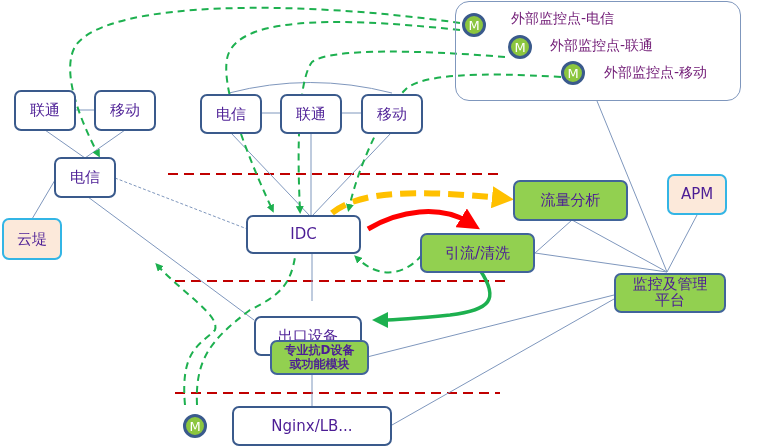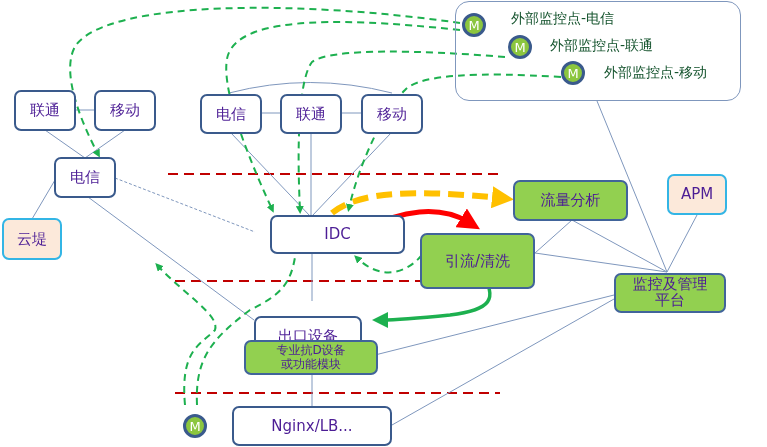--- a/index.html
+++ b/index.html
@@ -9,21 +9,21 @@
   .node { position:absolute; box-sizing:border-box; border:2px solid #3a5a8c; border-radius:7px;
           background:#ffffff; display:flex; align-items:center; justify-content:center;
           color:#4c1d95; font-size:15px; text-align:center; line-height:1.1; }
   .node.green { background:#92d050; border-color:#41649a; }
   .node.peach { background:#fce9da; border-color:#33b5e5; }
   .node.small { font-size:12px; line-height:1.15; }
   .panel { position:absolute; box-sizing:border-box; border:1.5px solid #7f97bd; border-radius:14px; background:transparent; }
   .mon { position:absolute; width:24px; height:24px; box-sizing:border-box; border-radius:50%;
          background:#8cc63f; border:3px solid #3a5a8c; color:#fff; font-size:13px;
          display:flex; align-items:center; justify-content:center; }
-  .mon-label { position:absolute; font-size:14px; color:#14532d; white-space:nowrap; }
+  .mon-label { position:absolute; font-size:14px; color:#701a75; white-space:nowrap; }
 </style>
 </head>
 <body>
 
 <svg id="diagram" viewBox="0 0 767 447" xmlns="http://www.w3.org/2000/svg">
   <defs>
     <marker id="arrGreen" markerWidth="8" markerHeight="8" refX="4" refY="4" orient="auto" markerUnits="userSpaceOnUse">
       <path d="M0,0 L8,4 L0,8 z" fill="#1db04f"></path>
     </marker>
     <marker id="arrRed" markerWidth="22" markerHeight="22" refX="8" refY="11" orient="auto" markerUnits="userSpaceOnUse">
@@ -96,27 +96,27 @@
 
 <div class="node" style="left:14px;top:90px;width:62px;height:41px;">联通</div>
 <div class="node" style="left:94px;top:90px;width:62px;height:41px;">移动</div>
 <div class="node" style="left:54px;top:157px;width:62px;height:41px;">电信</div>
 <div class="node peach" style="left:2px;top:218px;width:60px;height:42px;">云堤</div>
 
 <div class="node" style="left:200px;top:94px;width:62px;height:40px;">电信</div>
 <div class="node" style="left:280px;top:94px;width:62px;height:40px;">联通</div>
 <div class="node" style="left:361px;top:94px;width:62px;height:40px;">移动</div>
 
-<div class="node" style="left:270px;top:215px;width:135px;height:39px;">IDC</div>
+<div class="node" style="left:246px;top:215px;width:115px;height:39px;">IDC</div>
 <div class="node green" style="left:513px;top:180px;width:115px;height:41px;">流量分析</div>
-<div class="node green" style="left:420px;top:233px;width:115px;height:56px;">引流/清洗</div>
+<div class="node green" style="left:420px;top:233px;width:115px;height:40px;">引流/清洗</div>
 <div class="node peach" style="left:667px;top:174px;width:60px;height:41px;">APM</div>
 <div class="node green" style="left:614px;top:273px;width:112px;height:40px;white-space:pre-line;line-height:1.05;"><span>监控及管理
 平台</span></div>
 
 <div class="node" style="left:254px;top:316px;width:108px;height:40px;">出口设备</div>
-<div class="node green small" style="left:244px;top:340px;width:134px;height:35px;white-space:pre-line;"><span>专业抗D设备
+<div class="node green small" style="left:270px;top:340px;width:99px;height:35px;white-space:pre-line;font-weight:bold;"><span>专业抗D设备
 或功能模块</span></div>
 <div class="node" style="left:232px;top:406px;width:160px;height:40px;">Nginx/LB...</div>
 
 <div class="mon" style="left:183px;top:414px;">
     <span>M</span>
   </div>
 
 </body></html>

